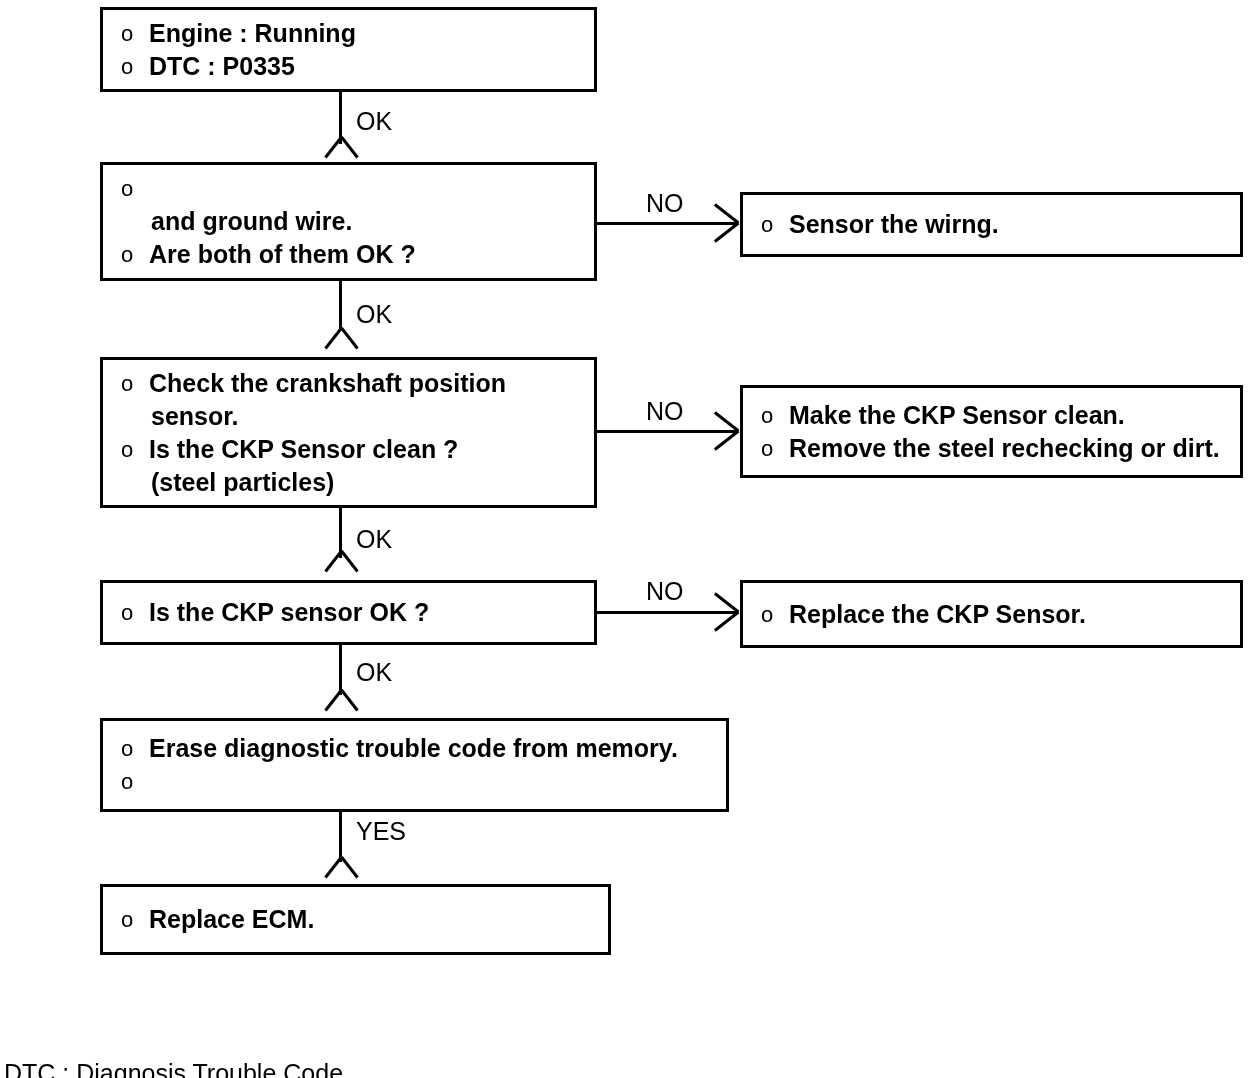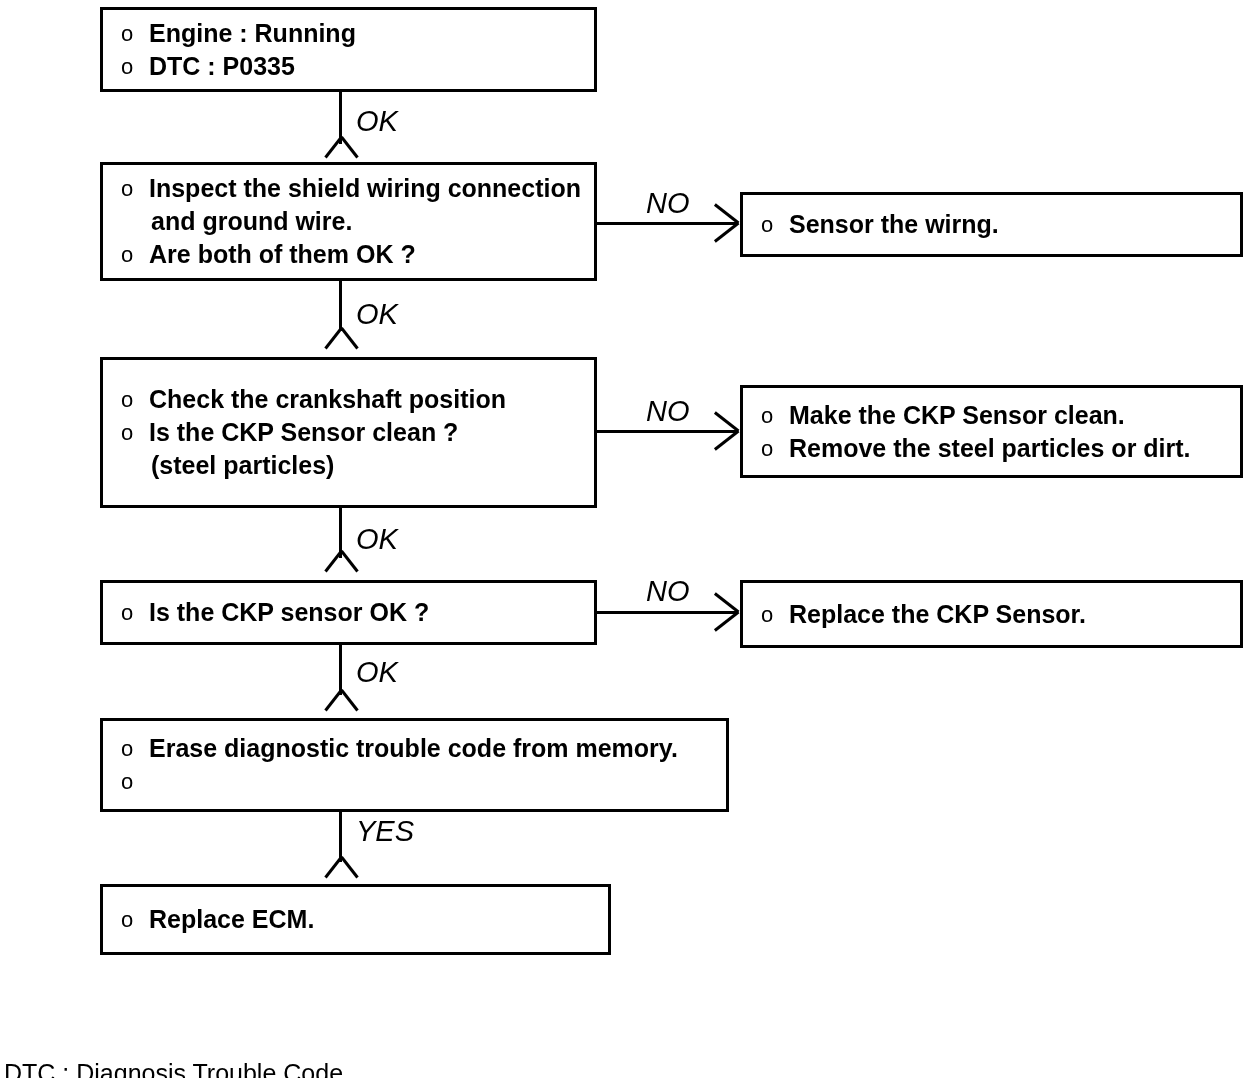--- a/index.html
+++ b/index.html
@@ -82,24 +82,23 @@
     width:3px;
     height:30px;
     background:#000000;
     left:0;
   }
   .arrow-right::before{top:0;transform:rotate(52deg);transform-origin:top center;}
   .arrow-right::after{top:0;transform:rotate(128deg);transform-origin:top center;}
 
   .edge-label{
     position:absolute;
-    font-size:29px;
+    font-size:25px;
     line-height:27px;
     white-space:pre;
-    font-style:italic;
   }
 
   
   #legend{
     position:absolute;
     left:4px;
     top:978px;
     font-size:25px;
     line-height:31px;
     white-space:pre;
@@ -119,21 +118,21 @@
       <span class="bullet">o</span><span class="txt">DTC : P0335</span>
     </div>
   </div>
 
   <div class="vline" style="left:339px;top:92px;height:52px;"></div>
   <div class="arrow-down" style="left:340px;top:137px;"></div>
   <div class="edge-label" style="left:356px;top:108px;">OK</div>
 
   <div class="node" style="left:100px;top:162px;width:497px;height:119px;">
     <div class="line">
-      <span class="bullet">o</span><span class="txt">Inspect the shield wiring connection</span>
+      <span class="bullet">o</span>
     </div>
     <div class="line cont">
       <span class="bullet">o</span><span class="txt">and ground wire.</span>
     </div>
     <div class="line">
       <span class="bullet">o</span><span class="txt">Are both of them OK ?</span>
     </div>
   </div>
 
   <div class="hline" style="left:597px;top:222px;width:140px;"></div>
@@ -147,38 +146,41 @@
   </div>
 
   <div class="vline" style="left:339px;top:281px;width:3px;height:50px;"></div>
   <div class="arrow-down" style="left:340px;top:328px;"></div>
   <div class="edge-label" style="left:356px;top:301px;">OK</div>
 
   <div class="node" style="left:100px;top:357px;width:497px;height:151px;">
     <div class="line">
       <span class="bullet">o</span><span class="txt">Check the crankshaft position</span>
     </div>
+    <div class="line cont">
+      <span class="bullet">o</span><span class="txt">sensor.</span>
+    </div>
     <div class="line">
       <span class="bullet">o</span><span class="txt">Is the CKP Sensor clean ?</span>
     </div>
     <div class="line cont">
       <span class="bullet">o</span><span class="txt">(steel particles)</span>
     </div>
   </div>
 
   <div class="hline" style="left:597px;top:430px;width:140px;"></div>
   <div class="arrow-right" style="left:737px;top:431px;"></div>
   <div class="edge-label" style="left:646px;top:398px;">NO</div>
 
   <div class="node" style="left:740px;top:385px;width:503px;height:93px;">
     <div class="line">
       <span class="bullet">o</span><span class="txt">Make the CKP Sensor clean.</span>
     </div>
     <div class="line">
-      <span class="bullet">o</span><span class="txt">Remove the steel particles or dirt.</span>
+      <span class="bullet">o</span><span class="txt">Remove the steel rechecking or dirt.</span>
     </div>
   </div>
 
   <div class="vline" style="left:339px;top:508px;height:50px;"></div>
   <div class="arrow-down" style="left:340px;top:551px;"></div>
   <div class="edge-label" style="left:356px;top:526px;">OK</div>
 
   <div class="node" style="left:100px;top:580px;width:497px;height:65px;">
     <div class="line">
       <span class="bullet">o</span><span class="txt">Is the CKP sensor OK ?</span>

